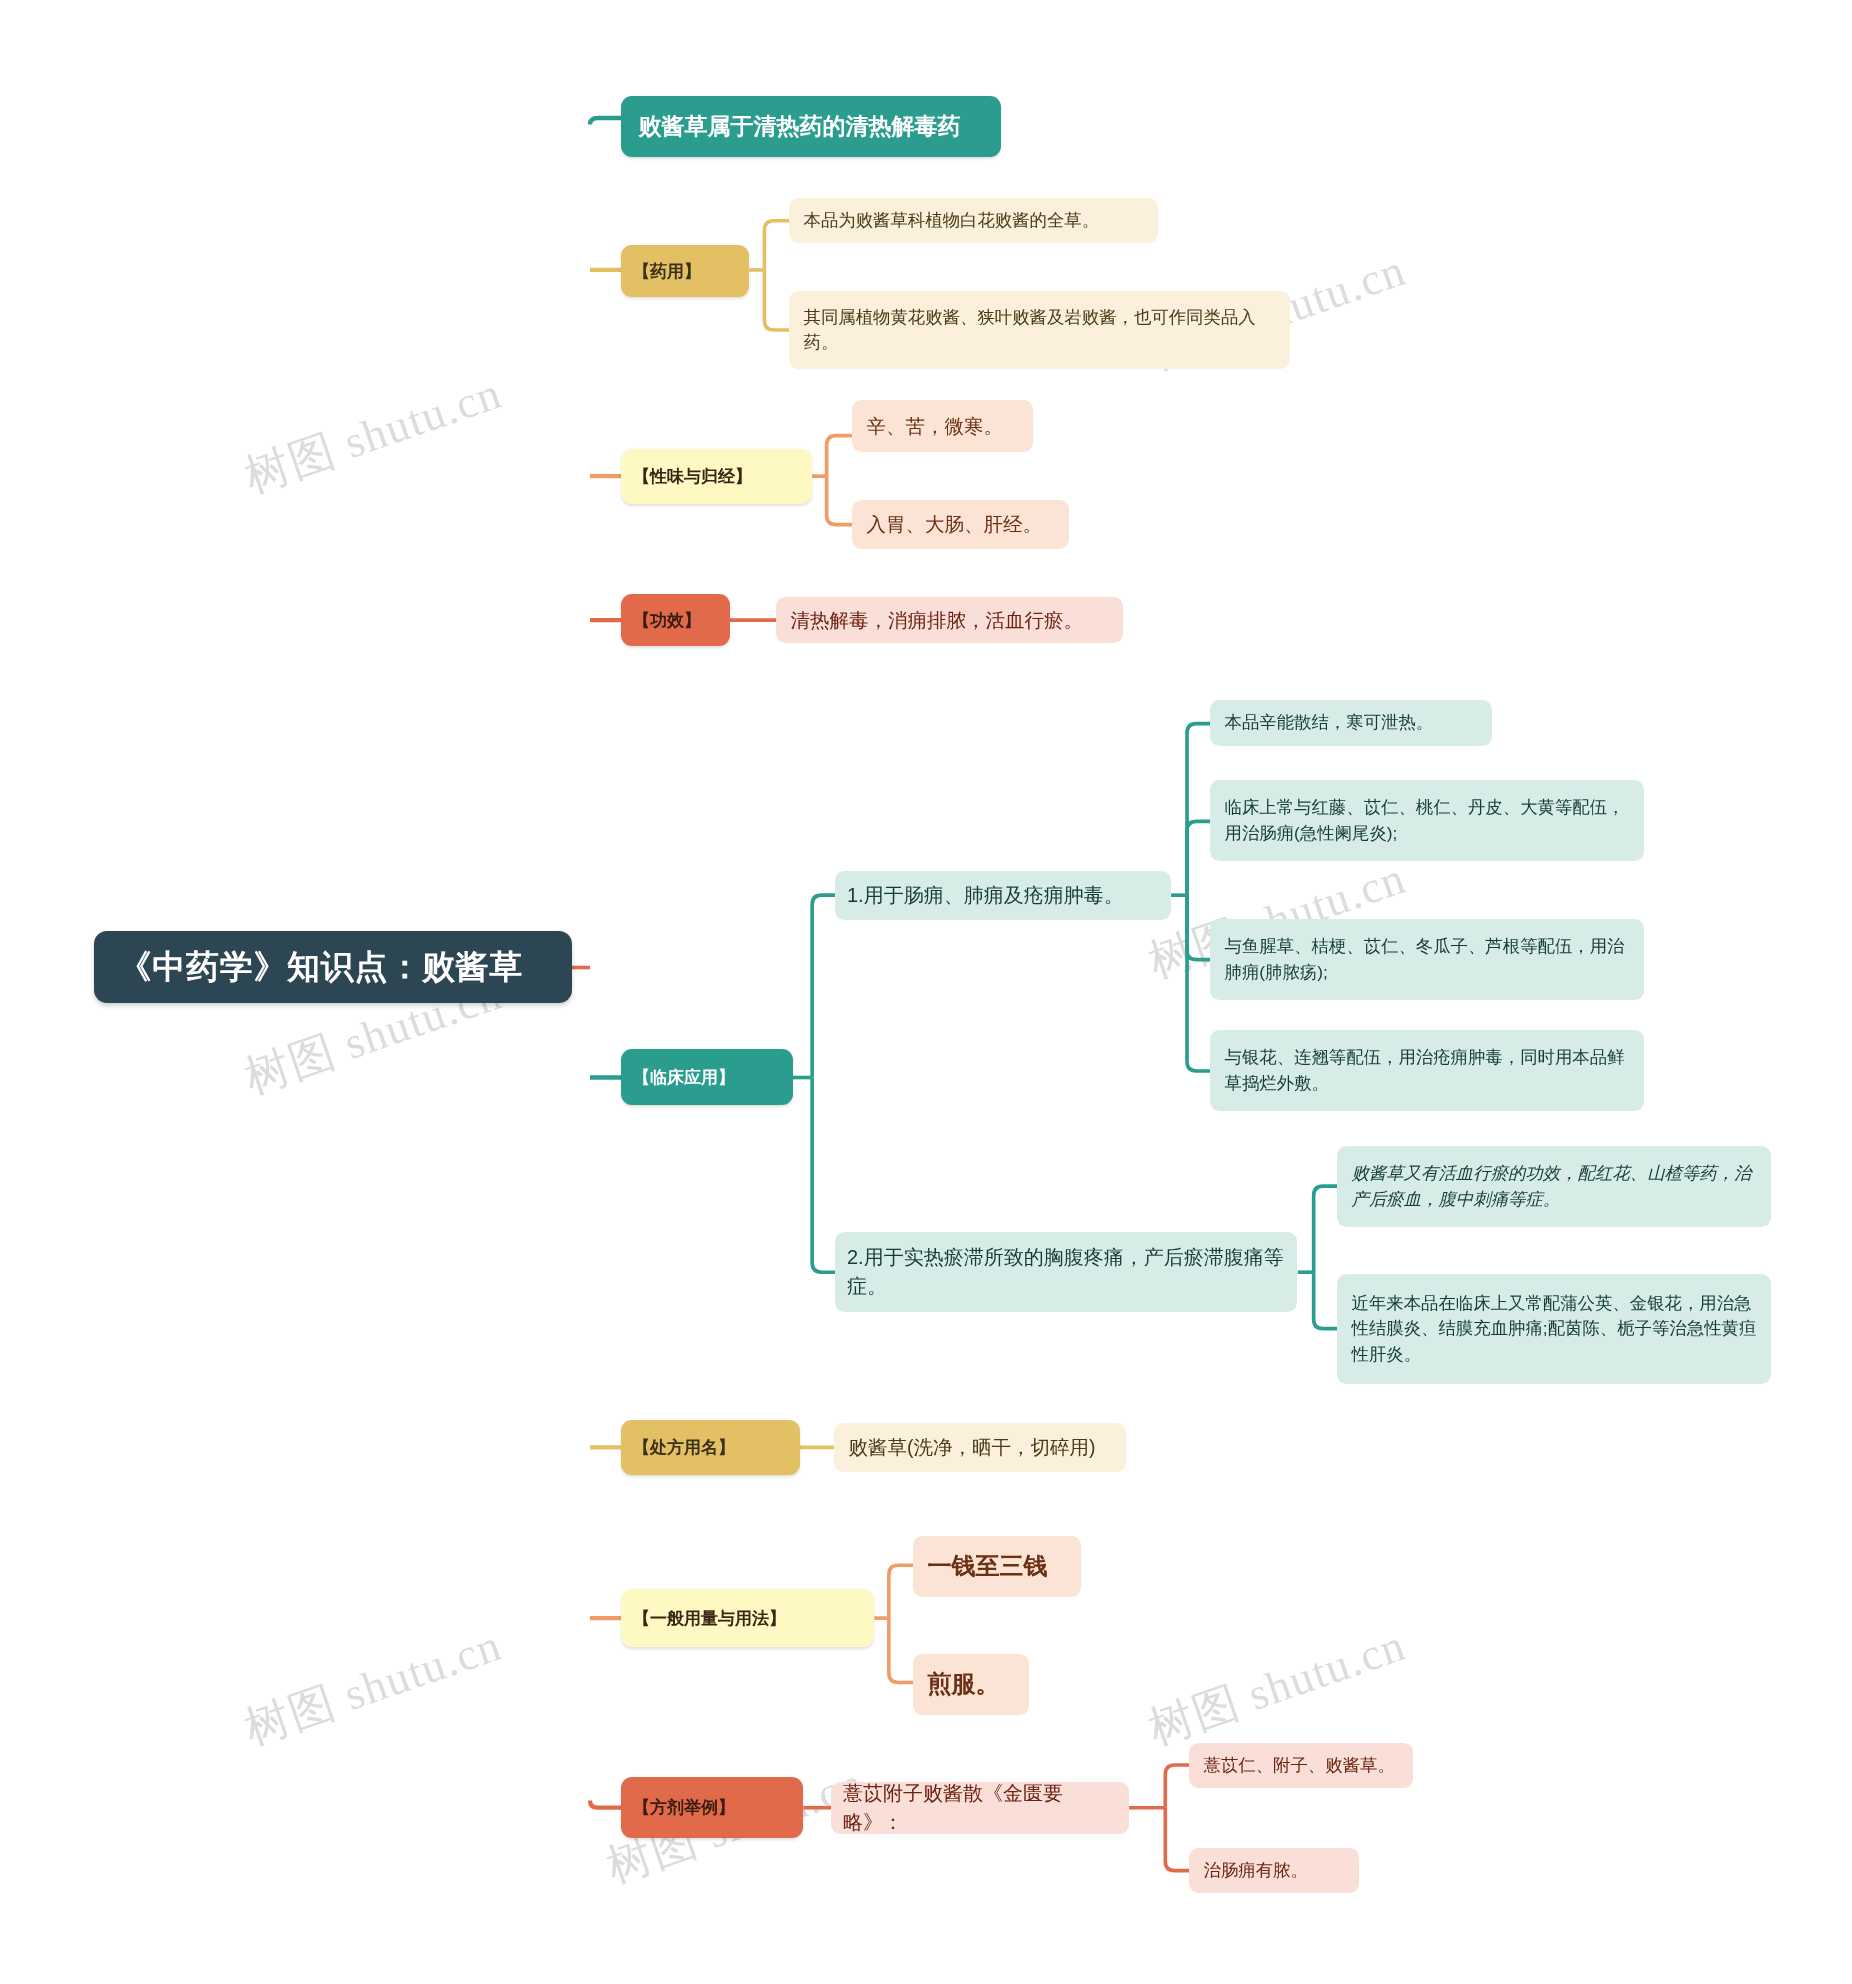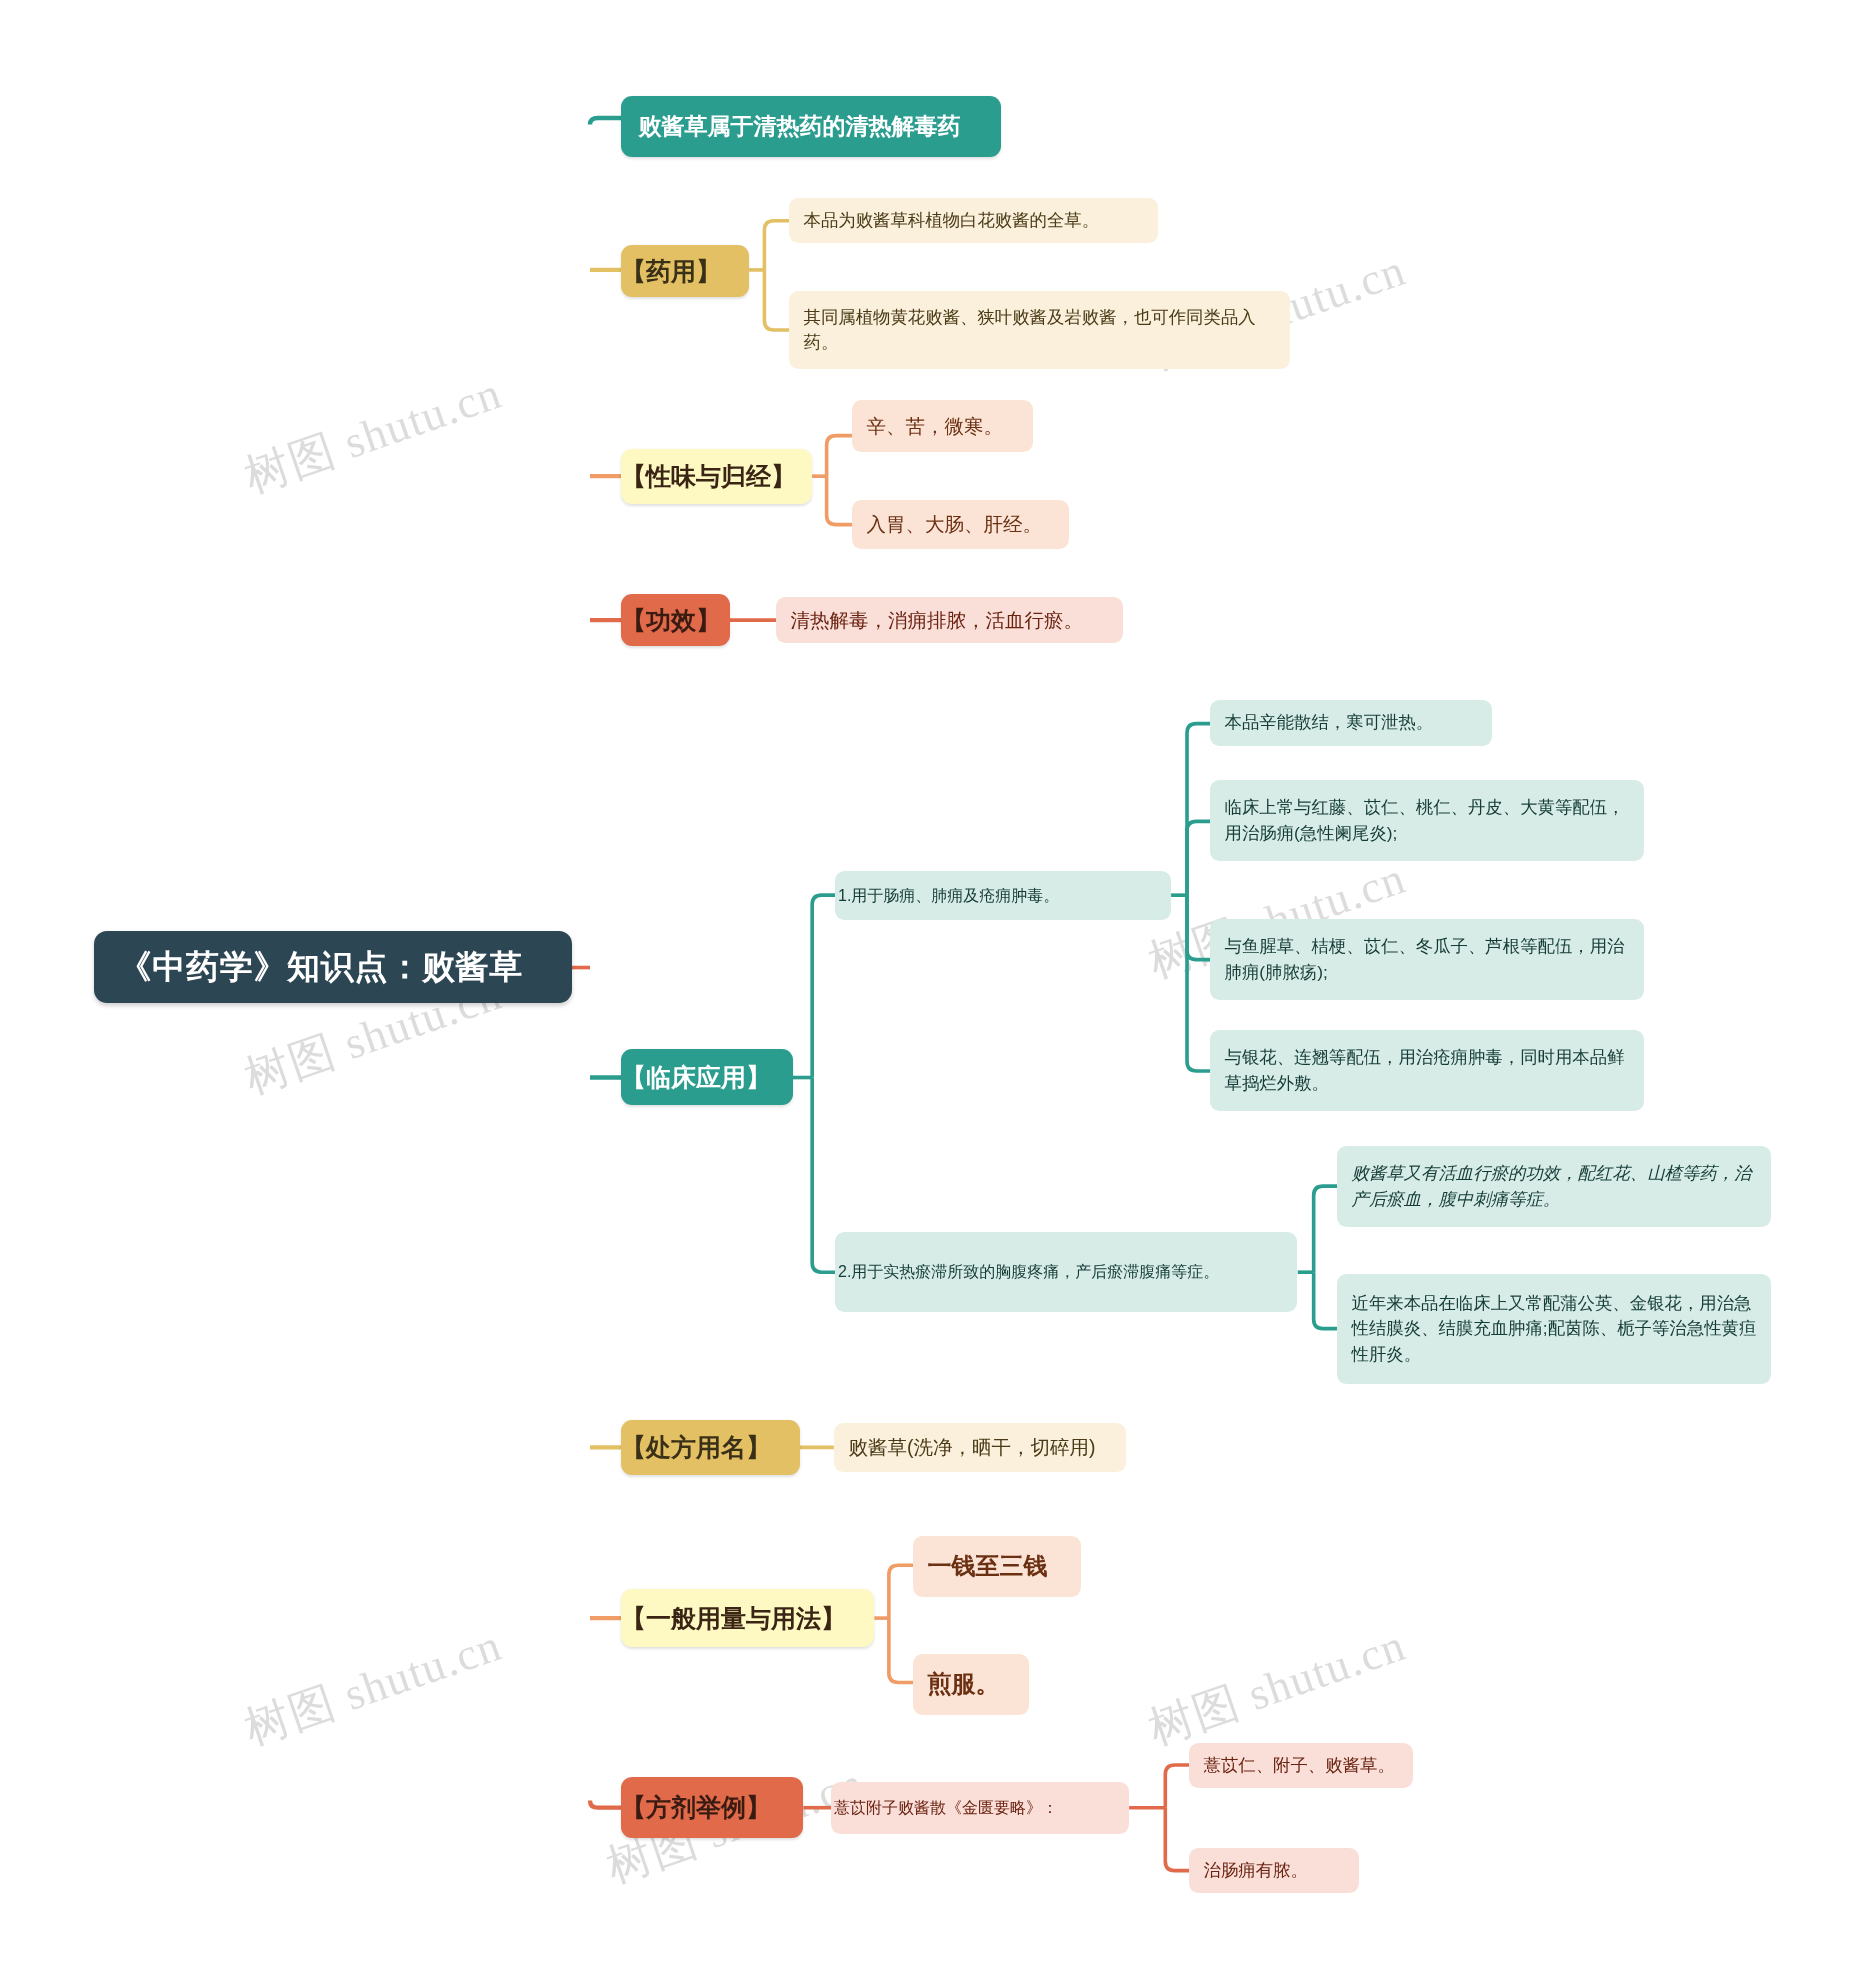--- a/index.html
+++ b/index.html
@@ -51,23 +51,23 @@
     font-weight:700;
     padding:0 24.6px;
     justify-content:center;
     box-shadow:0 2.2px 4.3px rgba(0,0,0,.18);
     letter-spacing:0.7px;
   }
 
   
   .cat{
     color:#2b2b2b;
-    font-size:25px;
+    font-size:17px;
     font-weight:700;
-    padding:0 0;
+    padding:0 12px;
     justify-content:center;
     border-radius:11px;
     box-shadow:0 1.4px 2.9px rgba(0,0,0,.12);
   }
   .cat-gold{background:#e2c063;color:#3a3018;}
   .cat-orange{background:#fef9c3;color:#3a2414;}
   .cat-red{background:#e06a4a;color:#3a1b11;}
   .cat-teal2{background:#2a9d8f;color:#ffffff;}
 
   
@@ -91,23 +91,23 @@
   }
   .leaf-gold{background:#faf0dc;color:#4a3a16;}
   .leaf-orange{background:#fbe4d5;color:#6b2f12;}
   .leaf-red{background:#fadfd8;color:#6b2312;}
   .leaf-teal{background:#d8ece7;color:#143b36;}
 
   .leaf-big{font-size:19.5px;}
   .big-orange{font-size:24px;font-weight:600;}
 
   .mid{
-    font-size:16px;
+    font-size:20px;
     line-height:1.45;
-    padding:10px 3px;
+    padding:10px 12px;
     border-radius:9.4px;
   }
 </style>
 </head>
 <body>
 
 <div id="stage">
 
   <div id="watermarks">
     <div class="wm" style="left:239px;top:405px;">树图 shutu.cn</div>

